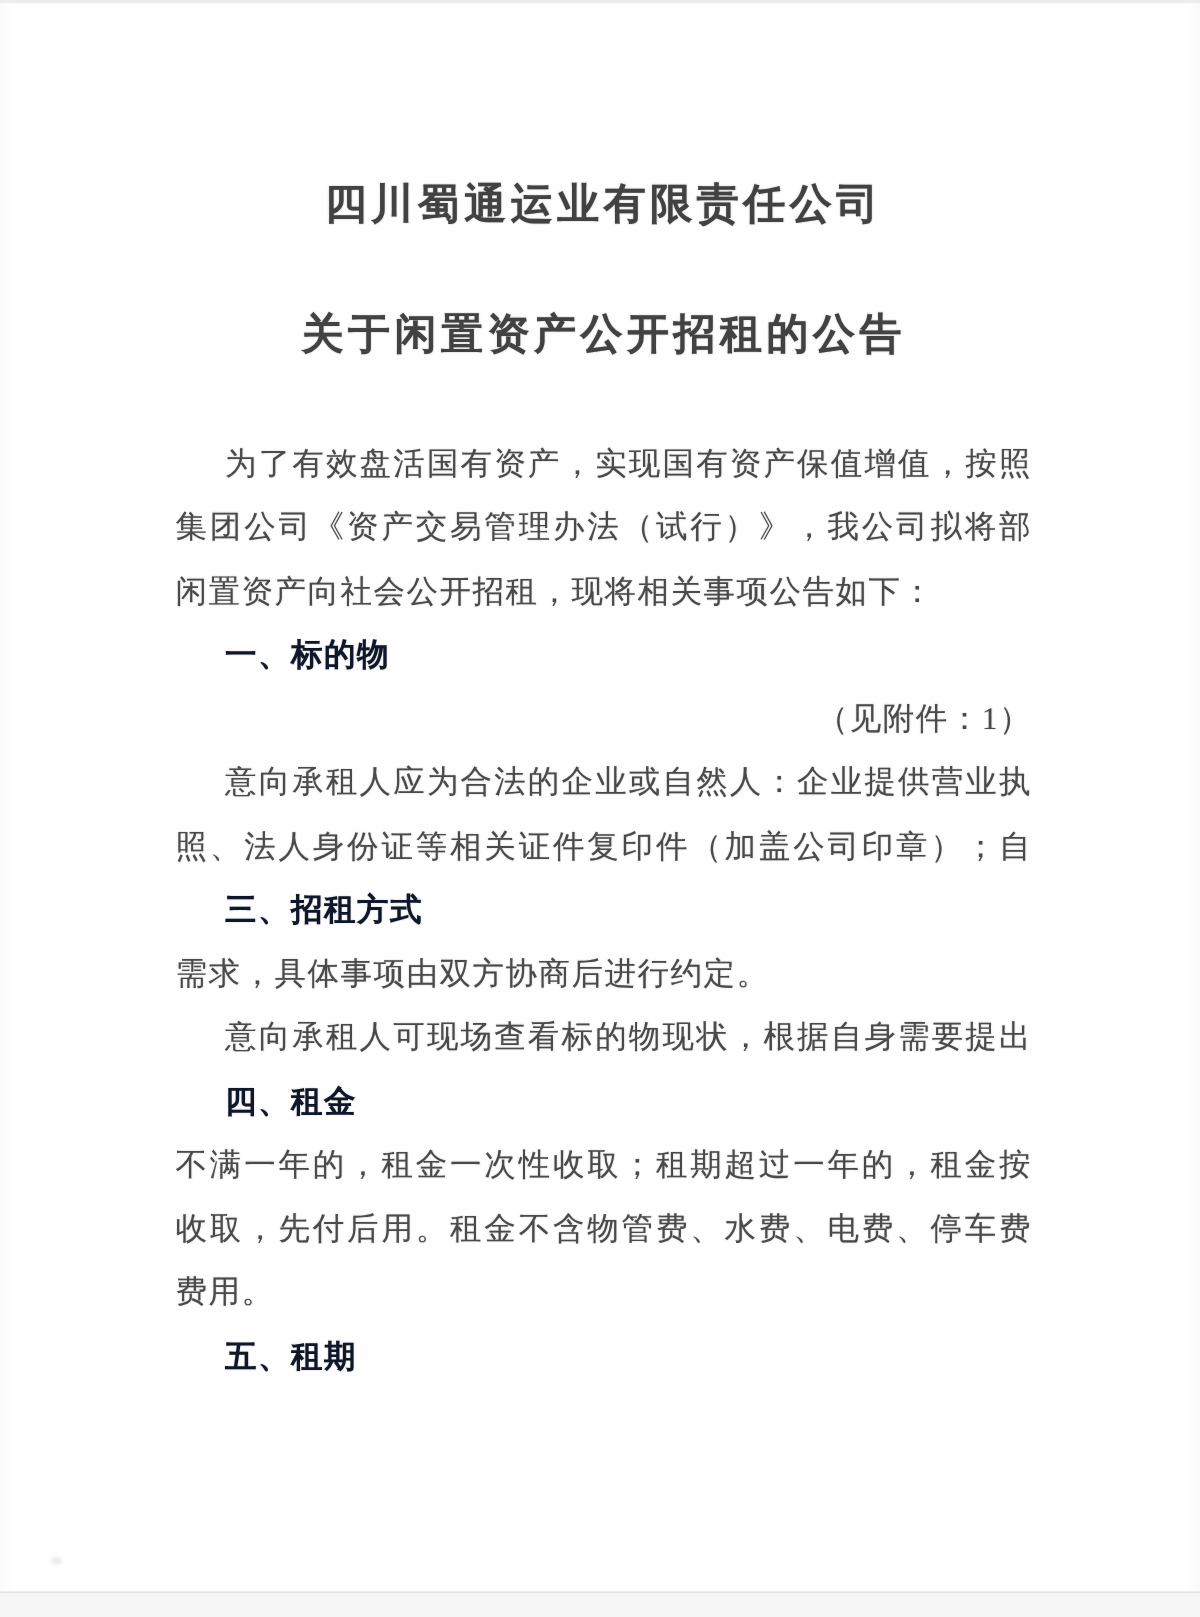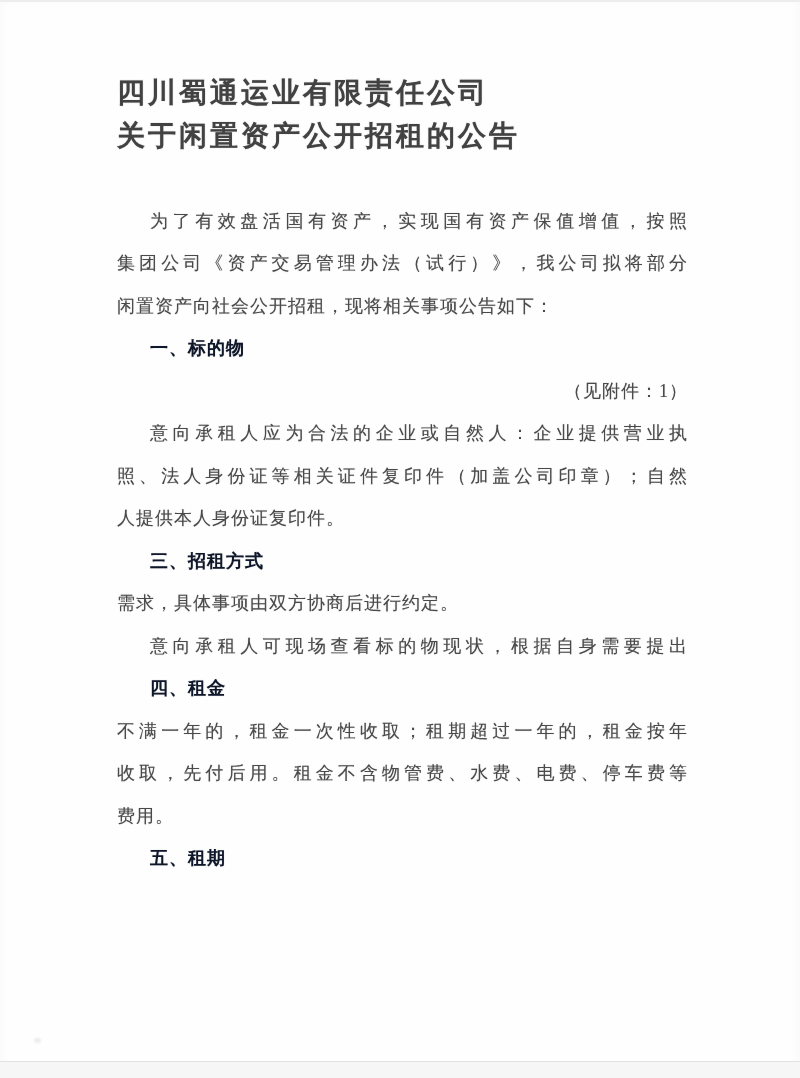--- a/index.html
+++ b/index.html
@@ -29,21 +29,21 @@
   }
   .content {
     position: absolute; top: 0; left: 0;
     box-sizing: border-box;
     width: 800px;
     padding: 72px 112px 0 117px;
   }
   .ln {
     height: 42.5px;
     line-height: 42.5px;
-    font-size: 18px;
+    font-size: 21px;
     letter-spacing: 1px;
     color: #4a4a4a;
     white-space: nowrap;
     overflow: hidden;
     text-shadow: 0 0 1px rgba(90,90,90,0.45);
   }
   .ln.j {
     white-space: normal;
     text-align: justify;
     text-align-last: justify;
@@ -51,43 +51,43 @@
   .ln.first { text-indent: 33px; }
   .ln.heading {
     font-weight: bold;
     color: #0f172a;
     padding-left: 33px;
   }
   .ln.attach { padding-left: 14px; text-align: right; }
   .ln.title {
     font-size: 28px;
     font-weight: bold;
-    text-align: left;
+    text-align: center;
     letter-spacing: 3px;
     color: #424242;
     text-shadow: 0 0 1px rgba(70,70,70,0.5);
+    margin-top: 44px;
   }
 </style>
 </head>
 <body>
 
 <div class="page">
   <div class="edge-top"></div>
   <div class="content" id="doc">
       <div class="ln title">四川蜀通运业有限责任公司</div>
       <div class="ln title">关于闲置资产公开招租的公告</div>
       <div class="ln"></div>
       <div class="ln first j">为了有效盘活国有资产，实现国有资产保值增值，按照</div>
       <div class="ln j">集团公司《资产交易管理办法（试行）》，我公司拟将部分</div>
       <div class="ln">闲置资产向社会公开招租，现将相关事项公告如下：</div>
       <div class="ln heading">一、标的物</div>
       <div class="ln attach">（见附件：1）</div>
       <div class="ln first j">意向承租人应为合法的企业或自然人：企业提供营业执</div>
       <div class="ln j">照、法人身份证等相关证件复印件（加盖公司印章）；自然</div>
-      <div class="ln">人提供本人身份证复印件。</div>
       <div class="ln heading">三、招租方式</div>
       <div class="ln">需求，具体事项由双方协商后进行约定。</div>
       <div class="ln first j">意向承租人可现场查看标的物现状，根据自身需要提出</div>
       <div class="ln heading">四、租金</div>
       <div class="ln j">不满一年的，租金一次性收取；租期超过一年的，租金按年</div>
       <div class="ln j">收取，先付后用。租金不含物管费、水费、电费、停车费等</div>
       <div class="ln">费用。</div>
       <div class="ln heading">五、租期</div>
     </div>
   <div class="smudge"></div>

